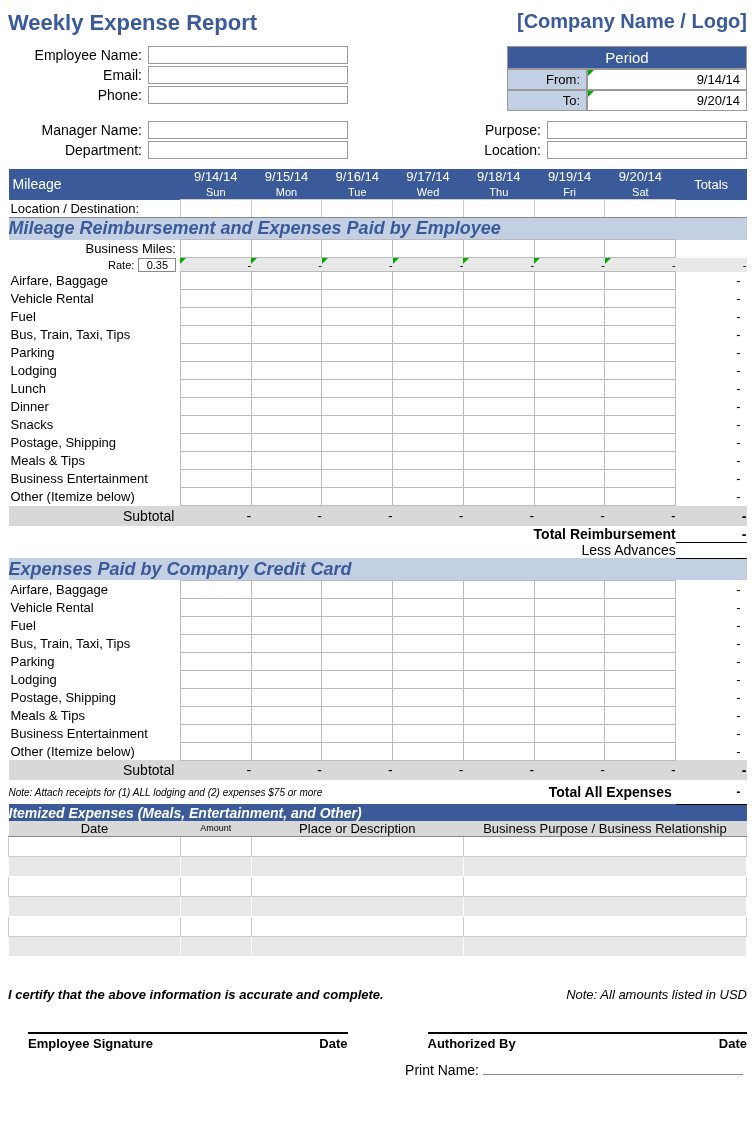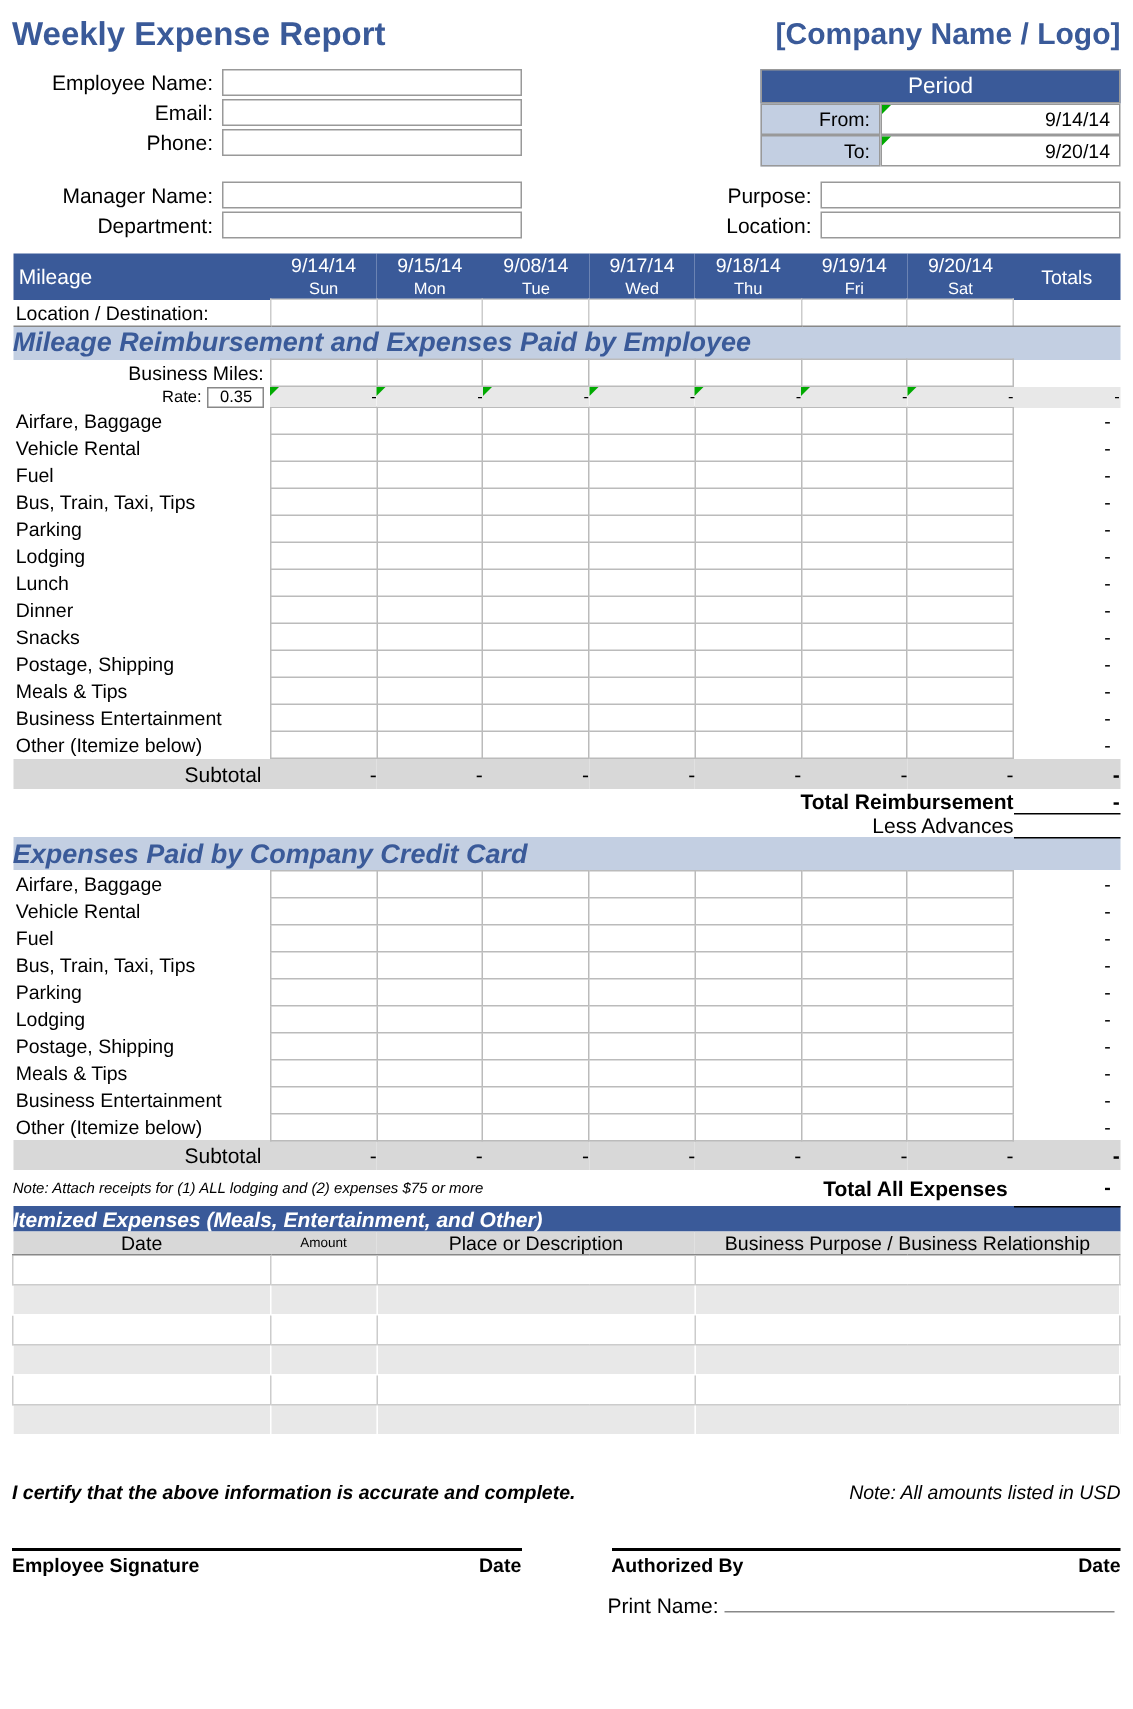--- a/index.html
+++ b/index.html
@@ -1,18 +1,18 @@
 <!DOCTYPE html>
 <html><head>
 <meta charset="utf-8">
 <style>
   * { box-sizing: border-box; margin: 0; padding: 0; }
   body { font-family: Arial, sans-serif; font-size: 12px; background: #fff; width: 755px; }
   .container { padding: 10px 8px; }
-  .header-row { display: flex; justify-content: space-between; align-items: center; margin-bottom: 10px; }
+  .header-row { display: flex; justify-content: space-between; align-items: flex-start; margin-bottom: 10px; }
   .title { color: #3a5a99; font-size: 22px; font-weight: bold; }
   .company { color: #3a5a99; font-size: 20px; font-weight: bold; }
   .top-section { display: flex; justify-content: space-between; margin-bottom: 8px; }
   .left-fields, .right-fields { display: flex; flex-direction: column; gap: 2px; }
   .field-row { display: flex; align-items: center; }
   .field-label { text-align: right; width: 140px; padding-right: 6px; font-size: 14px; }
   .field-input { width: 200px; height: 18px; border: 1px solid #999; background: #fff; }
   .period-box { width: 240px; }
   .period-header { background: #3a5a99; color: #fff; text-align: center; font-size: 15px; padding: 2px; border: 1px solid #999; }
   .period-row { display: flex; }
@@ -41,21 +41,21 @@
   .summary-row td { text-align: right; padding: 2px 6px; font-size: 14px; border-bottom: 1px solid #000; }
   .summary-label { font-weight: normal; }
   .summary-bold { font-weight: bold; }
   .note-row { font-size: 10px; font-style: italic; padding: 4px; }
   .itemized-header { background: #3a5a99; color: #fff; font-weight: bold; font-style: italic; padding: 4px; font-size: 14px; }
   .item-head-row td { background: #d8d8d8; text-align: center; padding: 2px; border-bottom: 1px solid #888; font-size: 13px; }
   .item-row td { background: #e8e8e8; border: 1px solid #fff; height: 20px; }
   .item-row.alt td { background: #fff; border: 1px solid #ccc; }
   .certify { margin-top: 30px; display: flex; justify-content: space-between; font-style: italic; font-size: 13px; }
   .sig-section { margin-top: 30px; display: flex; gap: 60px; }
-  .sig-block { flex: 1; border-top: 2px solid #000; padding-top: 2px; display: flex; justify-content: space-between; font-weight: bold; font-size: 13px; }
+  .sig-block { flex: 1; border-top: 2px solid #000; padding-top: 2px; display: flex; justify-content: space-between; font-weight: bold; font-size: 13px; margin-left: 20px; }
   .print-name { text-align: right; margin-top: 8px; font-size: 14px; padding-right: 4px; }
   .print-name-field { display: inline-block; width: 260px; border-bottom: 1px solid #888; height: 16px; margin-left: 4px; }
   .bm-row td { font-size: 13px; height: 18px; }
   .bm-row td:first-child { text-align: right; padding-right: 4px; }
   .bm-cell { border: 1px solid #bbb; background: #fff; }
   .col-cat { width: 170px; }
   .col-day { width: 70px; }
   .col-tot { width: 70px; }
 </style>
 </head>
@@ -128,21 +128,21 @@
         <col class="col-day">
         <col class="col-day">
         <col class="col-day">
         <col class="col-tot">
     </colgroup>
     <tbody>
         <tr class="cat-header-row">
       <th>Mileage</th>
       <th><span>9/14/14</span><br><span class="day-sub">Sun</span></th>
       <th><span>9/15/14</span><br><span class="day-sub">Mon</span></th>
-      <th><span>9/08/14</span><br><span class="day-sub">Tue</span></th>
+      <th><span>9/16/14</span><br><span class="day-sub">Tue</span></th>
       <th><span>9/17/14</span><br><span class="day-sub">Wed</span></th>
       <th><span>9/18/14</span><br><span class="day-sub">Thu</span></th>
       <th><span>9/19/14</span><br><span class="day-sub">Fri</span></th>
       <th><span>9/20/14</span><br><span class="day-sub">Sat</span></th>
       <th>Totals</th>
     </tr>
     <tr class="loc-row">
       <td>Location / Destination:</td>
       <td class="loc-cell"></td>
           <td class="loc-cell"></td>

